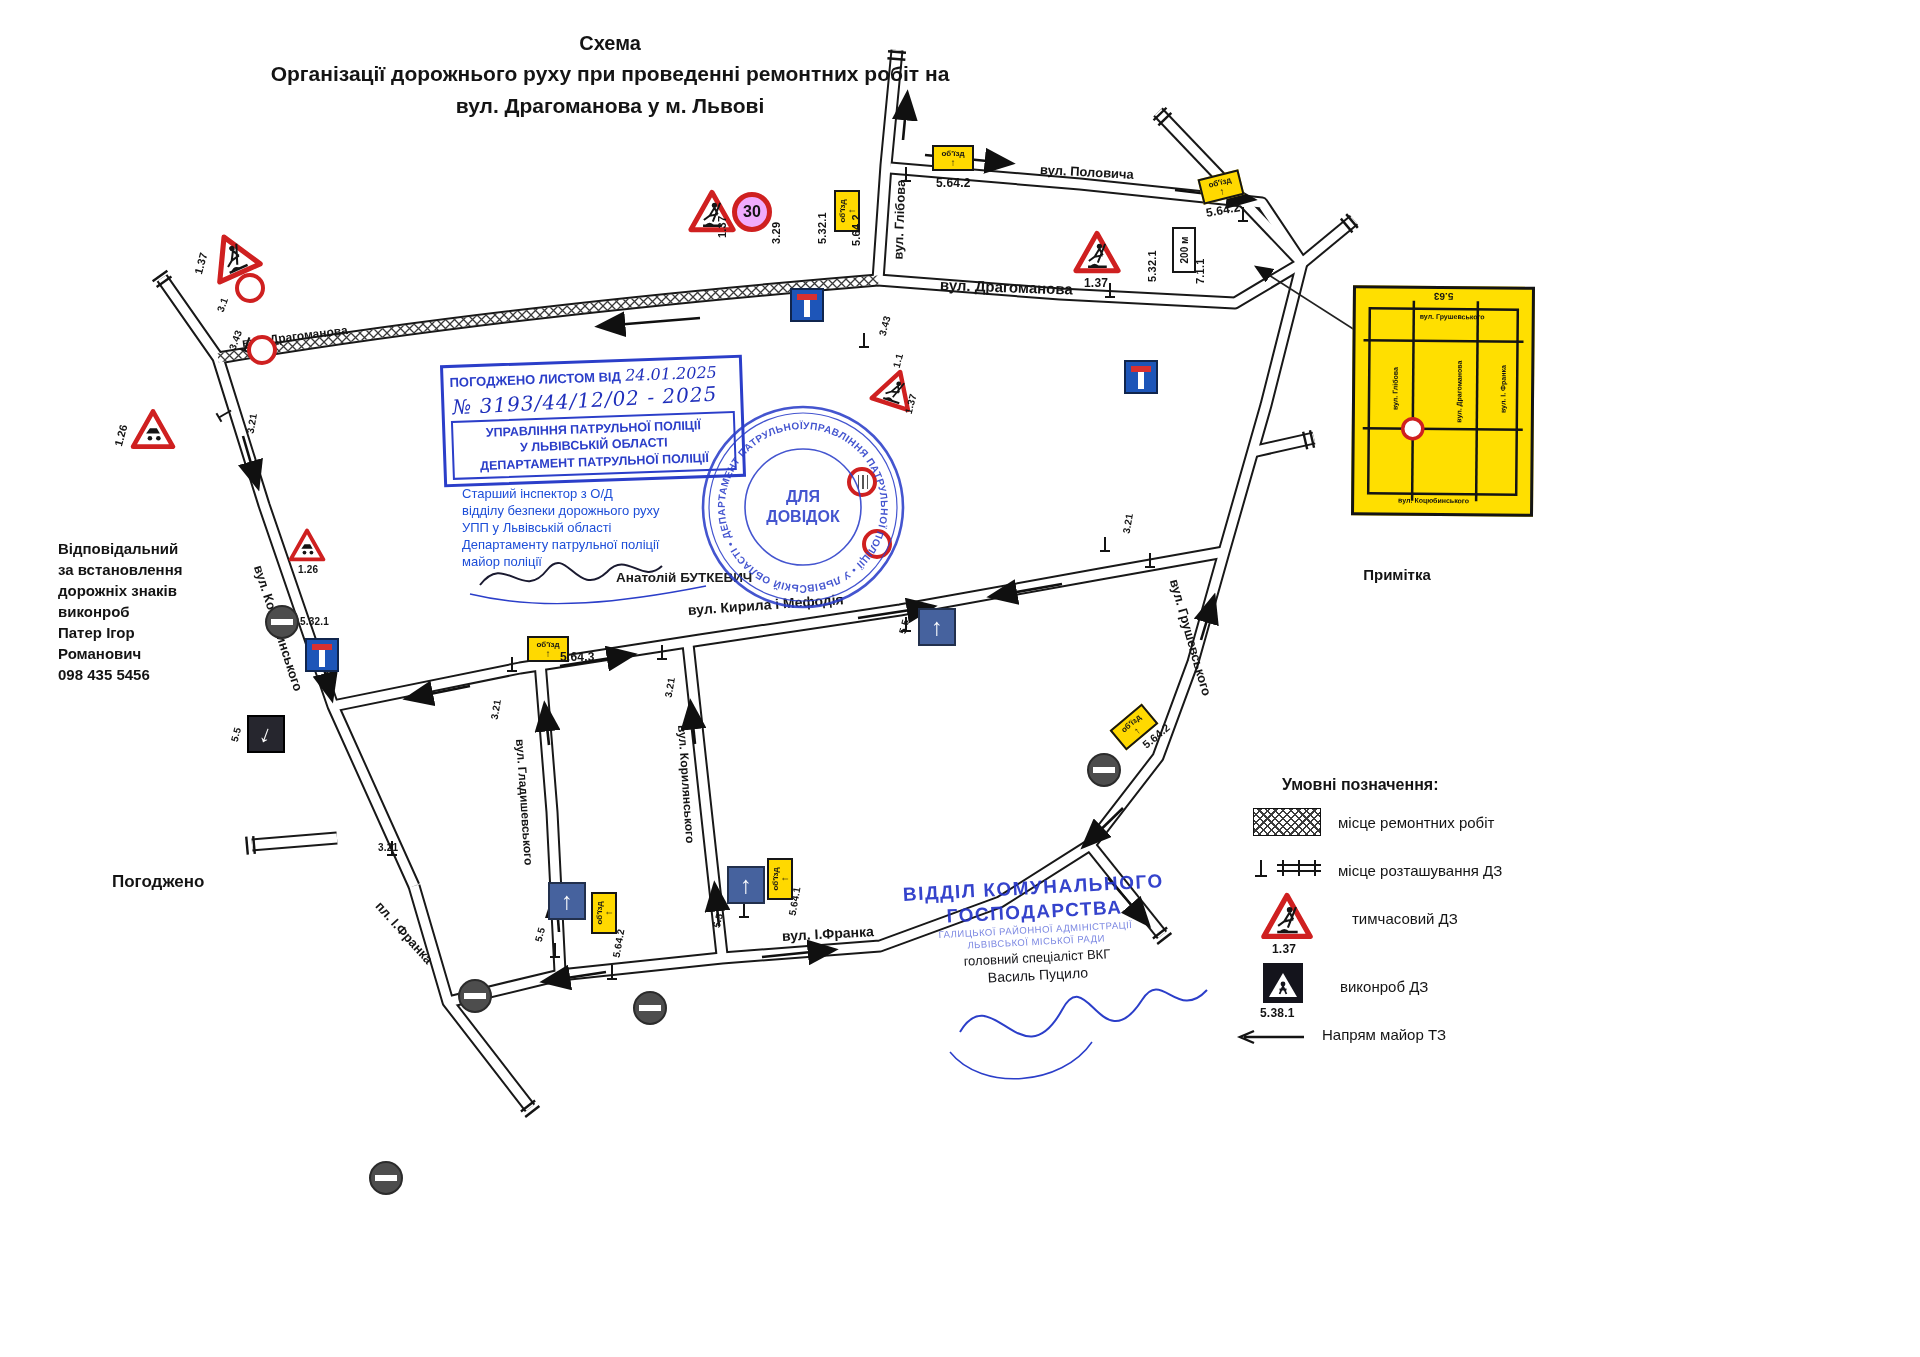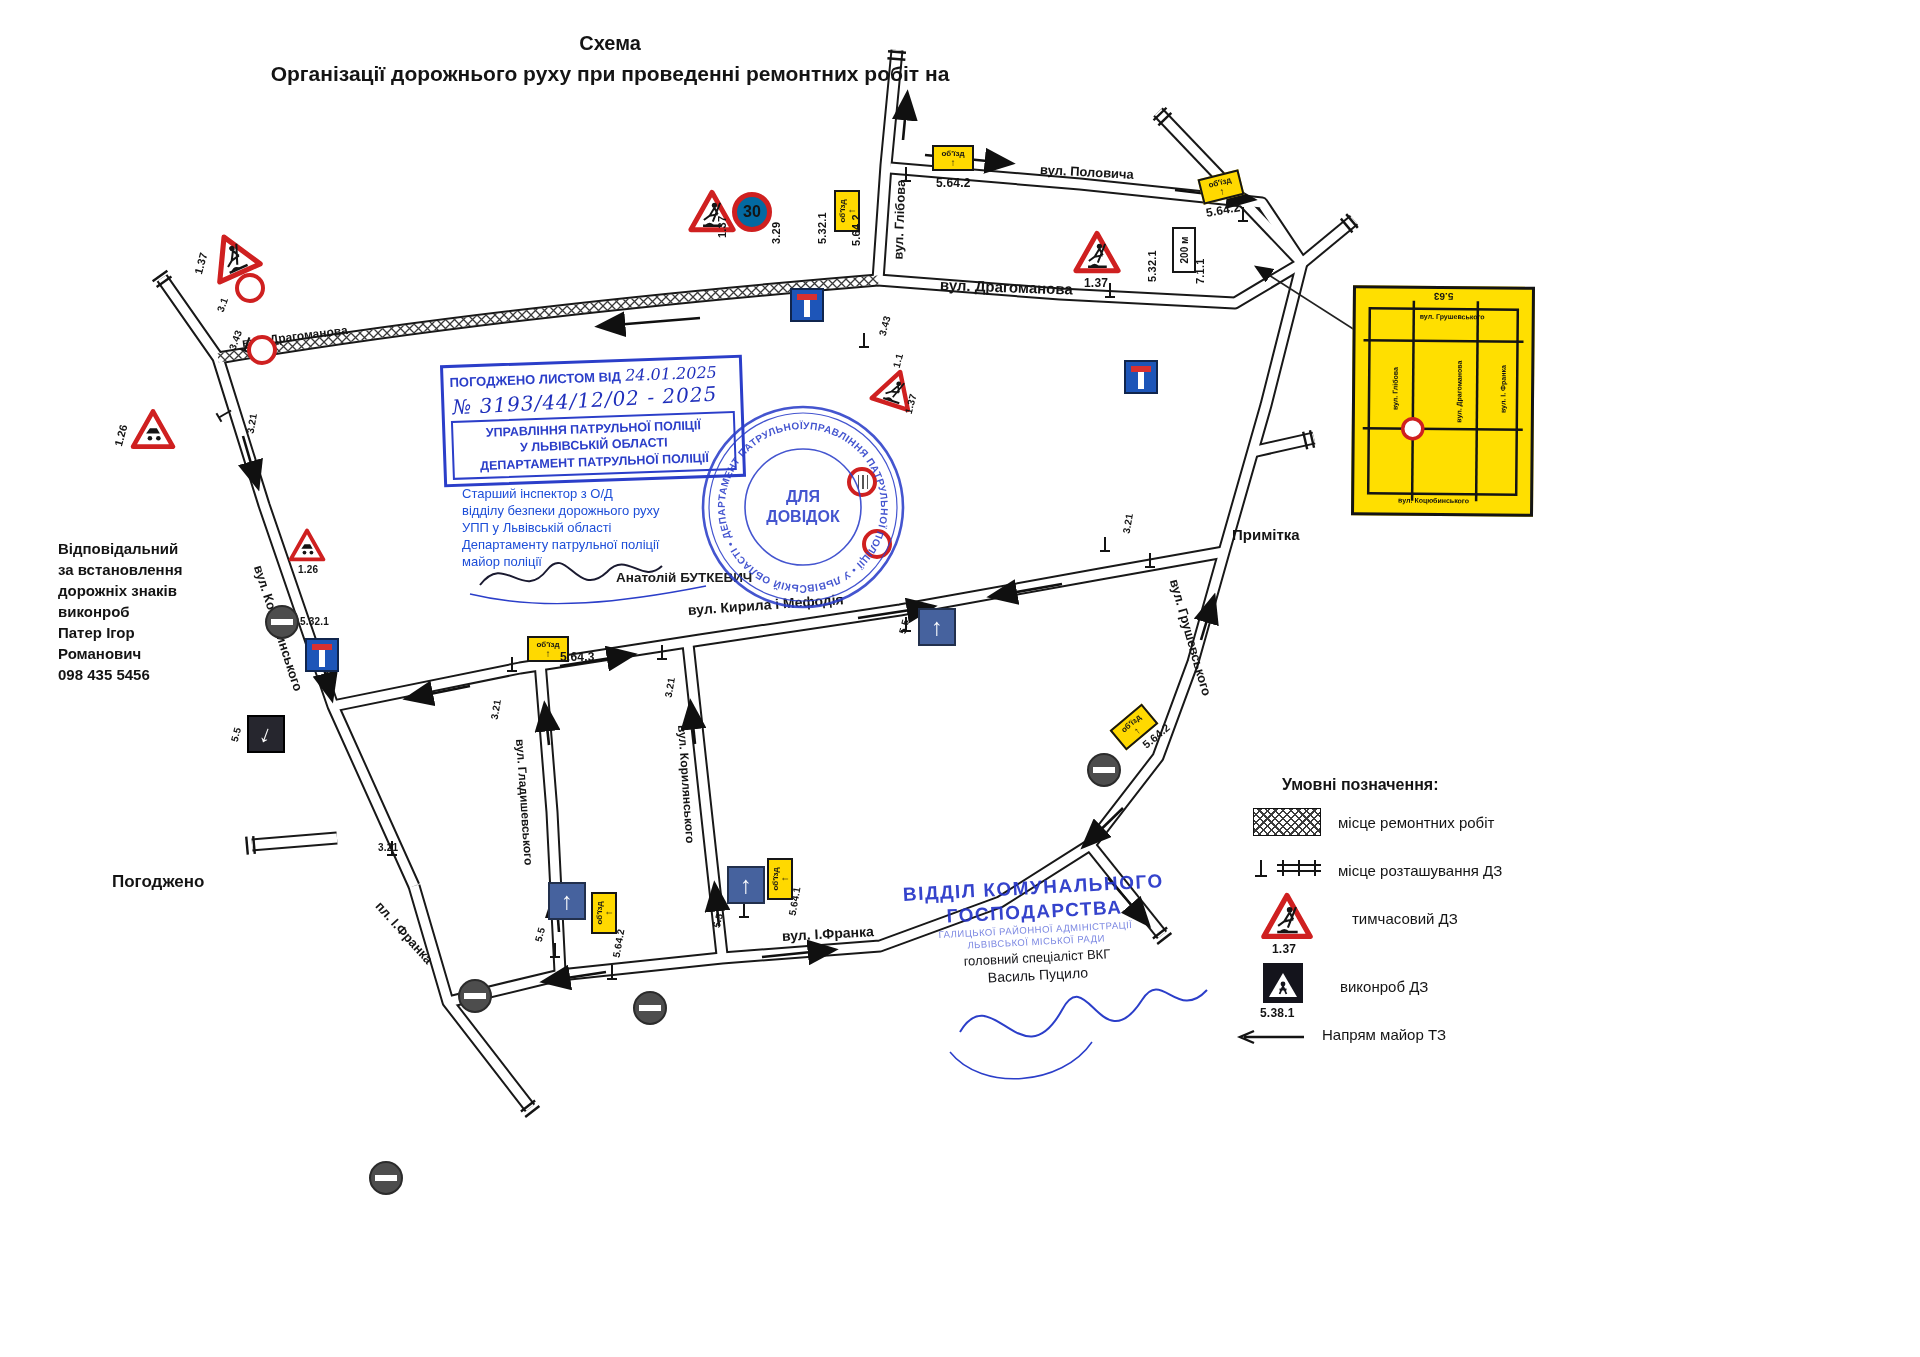--- a/index.html
+++ b/index.html
@@ -9,21 +9,21 @@
   .pre{white-space:pre-line}
   
   .title{left:180px;top:28px;width:860px;text-align:center;font-weight:bold;line-height:1.5}
   .title .t1{font-size:20px}.title .t2,.title .t3{font-size:21px}
   
   .street{position:absolute;font-weight:700;white-space:nowrap;transform-origin:left center;color:#151515}
   
   .slbl{position:absolute;font-size:11px;font-weight:700;white-space:nowrap;transform-origin:left center;letter-spacing:.2px}
   
   .sign{position:absolute}
-  .circ30{width:40px;height:40px;border:5px solid #cf2020;border-radius:50%;background:#0369a1;
+  .circ30{width:40px;height:40px;border:5px solid #cf2020;border-radius:50%;background:#f0abfc;
           display:flex;align-items:center;justify-content:center;font-weight:bold;font-size:16px;box-sizing:border-box}
   .redcirc{width:30px;height:30px;border:4px solid #cf2020;border-radius:50%;background:#fff;box-sizing:border-box;position:relative;overflow:hidden}
   .redcirc .bars{position:absolute;left:4px;top:4px;right:4px;bottom:4px;
           background:repeating-linear-gradient(90deg,transparent 0 3px,#555 3px 4.5px)}
   .noentry{width:34px;height:34px;border-radius:50%;background:#4d4d4d;border:2px solid #2b2b2b;position:relative;box-sizing:border-box}
   .noentry::after{content:"";position:absolute;left:4px;right:4px;top:12px;height:6px;background:#fff}
   .bluesq{width:34px;height:34px;background:#1d55b8;border:2px solid #10254d;position:relative;box-sizing:border-box}
   .bluesq .stem{position:absolute;left:12px;top:9px;width:6px;bottom:3px;background:#fff}
   .bluesq .bar{position:absolute;left:5px;top:4px;right:5px;height:6px;background:#d83030}
   .yplate{background:#ffd900;border:2px solid #161616;width:42px;height:26px;display:flex;flex-direction:column;
@@ -31,21 +31,21 @@
   .yplate .arr{font-size:10px;line-height:.9}
   .wplate{background:#fff;border:2px solid #161616;display:flex;align-items:center;justify-content:center;
           font-size:10px;font-weight:bold;box-sizing:border-box}
   .oneway{width:38px;height:38px;background:#46629e;display:flex;align-items:center;justify-content:center;
           color:#fff;font-size:24px;font-weight:bold;border:2px solid #22304d;box-sizing:border-box}
   .oneway.dark{background:#26262e;border-color:#000}
   .tri{display:block}
   
   .respons{left:58px;top:538px;width:175px;font-size:15px;font-weight:bold;line-height:1.4}
   .pogod{left:112px;top:872px;font-size:17px;font-weight:600}
-  .note{left:1232px;top:524px;width:330px;font-size:15px;line-height:1.45}
+  .note{left:1232px;top:564px;width:330px;text-align:center;font-size:15px;line-height:1.45}
   .note .nt{font-weight:600}
   
   .leg-title{left:1282px;top:776px;font-size:16px;font-weight:bold}
   .leg-label{position:absolute;font-size:15px}
   .hatchbox{left:1253px;top:808px;width:68px;height:28px;border:1.5px solid #111;box-sizing:border-box;
      background:repeating-linear-gradient(45deg,transparent 0 4px,#3c3c3c 4px 5.5px),
                 repeating-linear-gradient(-45deg,transparent 0 4px,#3c3c3c 4px 5.5px),#fff}
   .stampA{left:442px;top:360px;width:302px;transform:rotate(-2deg);border:3px solid #2b3ec9;
           padding:4px 6px;box-sizing:border-box;background:rgba(255,255,255,.02)}
   .stampA .row1{font-size:13px;font-weight:bold;color:#2b3ec9}
@@ -268,20 +268,21 @@
     <path d="M480,585 C505,552 522,602 547,570 C567,544 577,600 607,572 C627,550 642,585 662,566" stroke="#1a1a30" stroke-width="2" fill="none"></path>
     <path d="M470,594 C545,612 625,602 706,586" stroke="#2b3ec9" stroke-width="1.4" fill="none"></path>
 
     <path d="M960,1032 C992,978 1022,1082 1062,1010 C1087,963 1102,1062 1142,1000 C1162,968 1177,1022 1207,990" stroke="#2b3ec9" stroke-width="2" fill="none"></path>
     <path d="M950,1052 C982,1092 1062,1086 1092,1042" stroke="#2b3ec9" stroke-width="1.5" fill="none"></path>
   </svg>
 
   <div class="abs title">
     <div class="t1">Схема</div>
     <div class="t2">Організації дорожнього руху при проведенні ремонтних робіт на</div>
+    <div class="t3">вул. Драгоманова у м. Львові</div>
   </div>
 
   <span class="street" style="left:242px;top:336px;font-size:12px;transform:rotate(-7deg)">вул. Драгоманова</span>
   <span class="street" style="left:940px;top:276px;font-size:15px;transform:rotate(2deg)">вул. Драгоманова</span>
   <span class="street" style="left:898px;top:252px;font-size:13px;transform:rotate(-88deg)">вул. Глібова</span>
   <span class="street" style="left:1040px;top:162px;font-size:13px;transform:rotate(3deg)">вул. Половича</span>
   <span class="street" style="left:258px;top:558px;font-size:13px;transform:rotate(72deg)">вул. Коцюбинського</span>
   <span class="street" style="left:1174px;top:572px;font-size:13px;transform:rotate(74deg)">вул. Грушевського</span>
   <span class="street" style="left:688px;top:602px;font-size:14px;transform:rotate(-4deg)">вул. Кирила і Мефодія</span>
   <span class="street" style="left:520px;top:732px;font-size:12px;transform:rotate(86deg)">вул. Гладишевського</span>

